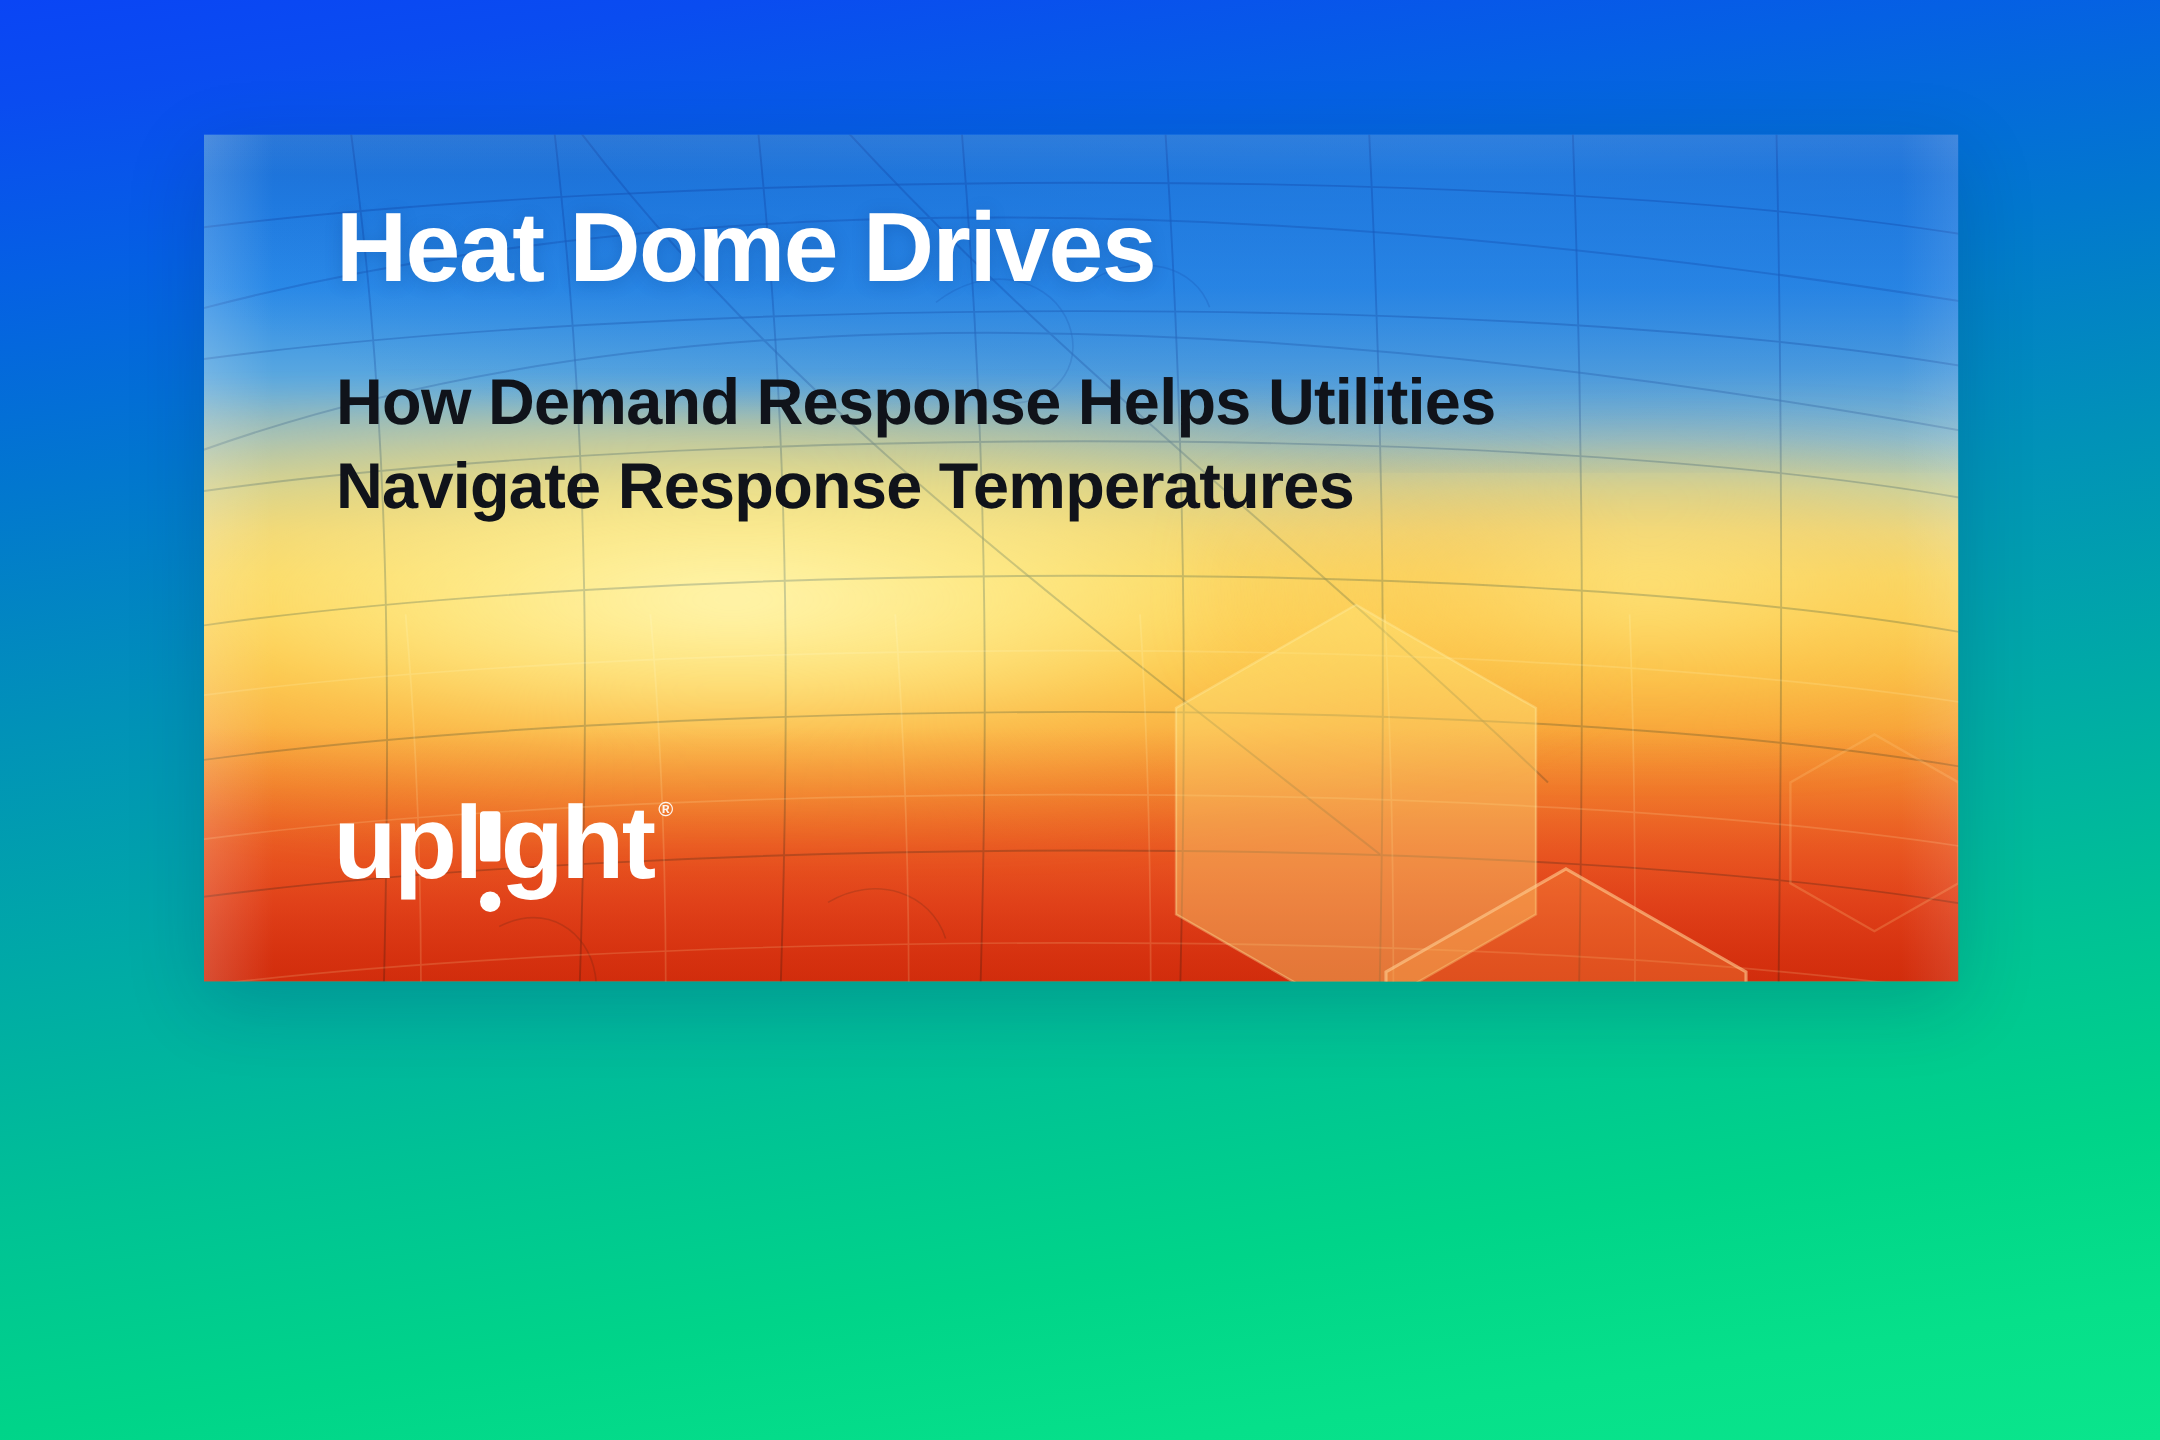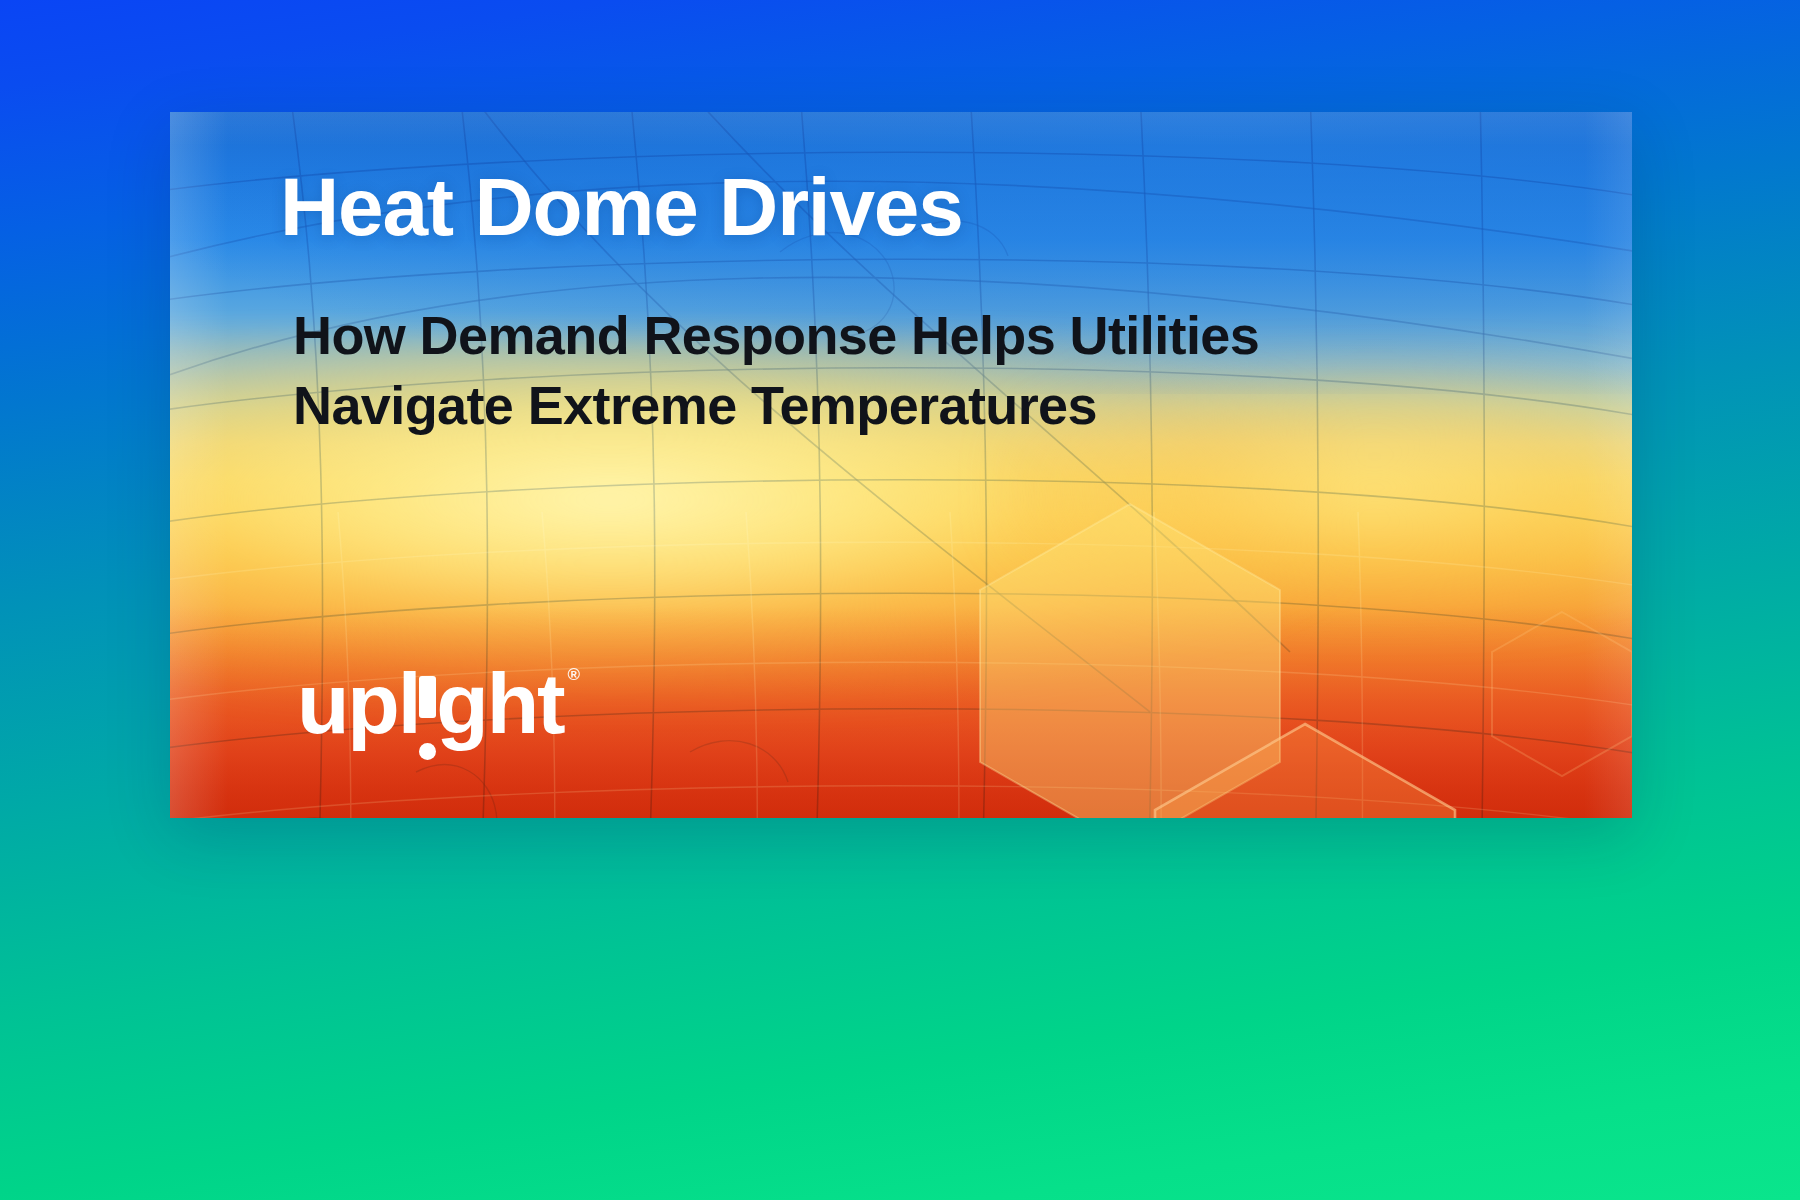--- a/index.html
+++ b/index.html
@@ -178,26 +178,26 @@
 
   #subhead {
     margin: 48px 0 0 0;
     color: #10131a;
     font-family: "Liberation Sans", sans-serif;
     font-weight: 700;
     font-size: 54px;
     line-height: 1.28;
     letter-spacing: -0.6px;
   }
-  #subhead .sh-line { display: block; white-space: nowrap; margin-left: 13px; }
+  #subhead .sh-line { display: block; white-space: nowrap; }
 
   
   #logo {
     position: absolute;
-    left: 127px;
+    left: 108px;
     bottom: 72px;
     z-index: 14;
     display: flex;
     align-items: flex-start;
   }
   #logo .logo-wordmark {
     position: relative;
     color: #ffffff;
     font-family: "Liberation Sans", sans-serif;
     font-weight: 700;
@@ -327,21 +327,21 @@
   </svg>
 
   <div class="card-edge-fade"></div>
 
   <div id="text-block">
     <h1 id="headline">
       <span class="hl-line">Heat Dome Drives</span>
     </h1>
     <p id="subhead">
       <span class="sh-line">How Demand Response Helps Utilities</span>
-      <span class="sh-line">Navigate Extreme Temperatures</span>
+      <span class="sh-line">Navigate Response Temperatures</span>
     </p>
   </div>
 
   <div id="logo">
     <span class="logo-wordmark"><span>upl</span><span class="logo-i-flip"><span class="i-stem"></span><span class="i-dot"></span></span><span>ght</span></span>
     <span class="logo-reg">®</span>
   </div>
 
 </div>
 

